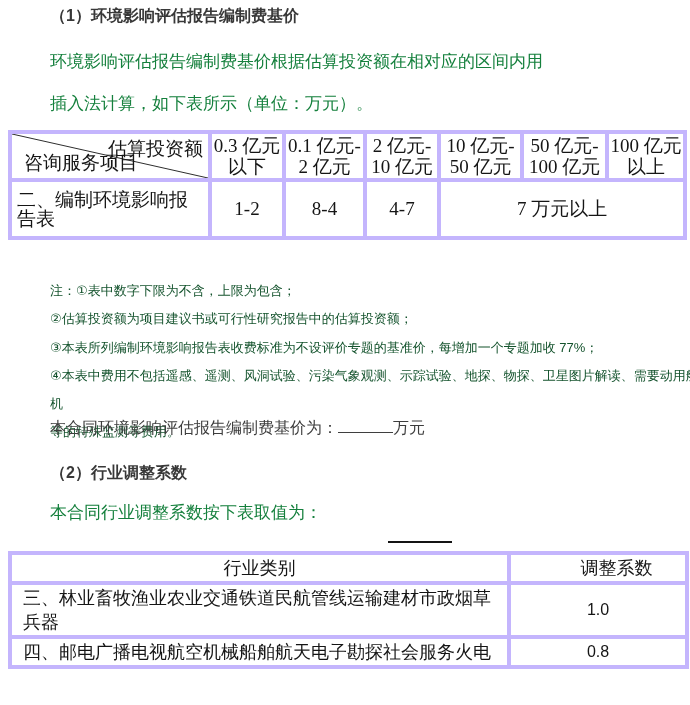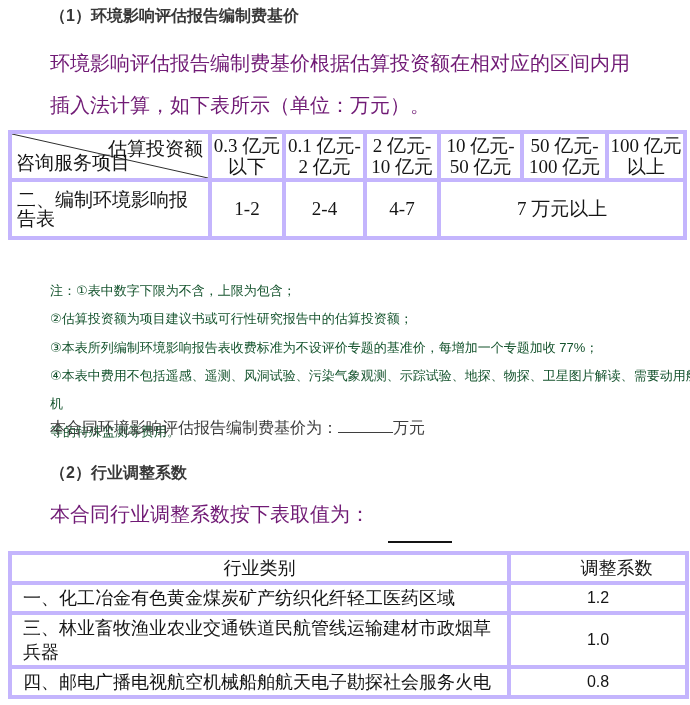--- a/index.html
+++ b/index.html
@@ -2,21 +2,21 @@
 <html><head>
 <meta charset="utf-8">
 <style>
   html,body{margin:0;padding:0;}
   body{
     width:690px;height:705px;background:#ffffff;position:relative;overflow:hidden;
     font-family:"Liberation Sans","DejaVu Sans",sans-serif;color:#3d3d3d;
   }
   .abs{position:absolute;left:2px;margin-left:48px;}
   .heading{font-size:16px;font-weight:bold;color:#383838;}
-  .para{font-size:20px;color:#701a75;}
+  .para{font-size:17px;color:#15803d;}
   .note{font-size:13px;color:#14532d;line-height:28px;white-space:pre-line;width:676px;}
   .blank-line{font-size:16px;}
   .fill-blank{display:inline-block;width:55px;height:13px;border-bottom:1px solid #3f3f3f;}
   .underline-artifact{position:absolute;left:388px;top:541px;width:64px;height:2px;background:#141414;}
 
   table.doc-table{
     border-collapse:collapse;table-layout:fixed;
     font-family:"Liberation Serif","DejaVu Serif",serif;color:#151515;
     border:2px solid #2e2e2e;
   }
@@ -24,21 +24,21 @@
 
   
   #table1{position:absolute;left:8px;top:130px;width:675px;}
   #table1 td.th{font-size:19px;text-align:center;line-height:21px;white-space:pre-line;}
   #table1 td.lbl{font-size:19px;line-height:19px;padding:1px 2px 1px 5px;}
   #table1 td.lbl .indent{padding-left:22px;}
   #table1 td.val{font-size:19px;text-align:center;white-space:pre-line;line-height:20px;}
   td.diag{position:relative;}
   td.diag svg{position:absolute;left:0;top:0;width:100%;height:100%;}
   .diag-tr{position:absolute;top:2px;right:5px;font-size:19px;}
-  .diag-bl{position:absolute;bottom:2px;left:4px;font-size:19px;}
+  .diag-bl{position:absolute;bottom:2px;left:12px;font-size:19px;}
 
   
   #table2{position:absolute;left:8px;top:551px;width:677px;}
   #table2 td.th{font-size:18px;text-align:center;}
   #table2 td.th.coef-head{padding-left:38px;}
   #table2 td.cat{font-size:18px;padding-left:11px;}
   #table2 td.coef{font-size:16px;text-align:center;font-family:"Liberation Sans","DejaVu Sans",sans-serif;}
 </style>
 </head>
 <body>
@@ -75,21 +75,21 @@
     <td class="th">10 亿元-
 50 亿元</td>
     <td class="th">50 亿元-
 100 亿元</td>
     <td class="th">100 亿元
 以上</td>
   </tr>
   <tr style="height:58px">
     <td class="lbl">二、编制环境影响报告表</td>
     <td class="val">1-2</td>
-    <td class="val">2-4</td>
+    <td class="val">8-4</td>
     <td class="val">4-7</td>
     <td class="val" colspan="3">7 万元以上</td>
   </tr>
 </tbody>
   </table>
 
 <div class="abs note" style="top:277px">注：①表中数字下限为不含，上限为包含；</div>
 <div class="abs note" style="top:305px">②估算投资额为项目建议书或可行性研究报告中的估算投资额；</div>
 <div class="abs note" style="top:334px">③本表所列编制环境影响报告表收费标准为不设评价专题的基准价，每增加一个专题加收 77%；</div>
 <div class="abs note" style="top:362px">④本表中费用不包括遥感、遥测、风洞试验、污染气象观测、示踪试验、地探、物探、卫星图片解读、需要动用船、飞机
@@ -108,24 +108,20 @@
   <colgroup>
       <col style="width:499px">
       <col style="width:178px">
     </colgroup>
   <tbody>
       <tr style="height:22px">
     <td class="th">行业类别</td>
     <td class="th coef-head">调整系数</td>
   </tr>
   <tr style="height:24px">
-    <td class="cat">一、化工冶金有色黄金煤炭矿产纺织化纤轻工医药区域</td>
-    <td class="coef">1.2</td>
-  </tr>
-  <tr style="height:24px">
     <td class="cat">三、林业畜牧渔业农业交通铁道民航管线运输建材市政烟草兵器</td>
     <td class="coef">1.0</td>
   </tr>
   <tr style="height:24px">
     <td class="cat">四、邮电广播电视航空机械船舶航天电子勘探社会服务火电</td>
     <td class="coef">0.8</td>
   </tr>
 
 </tbody>
   </table>

